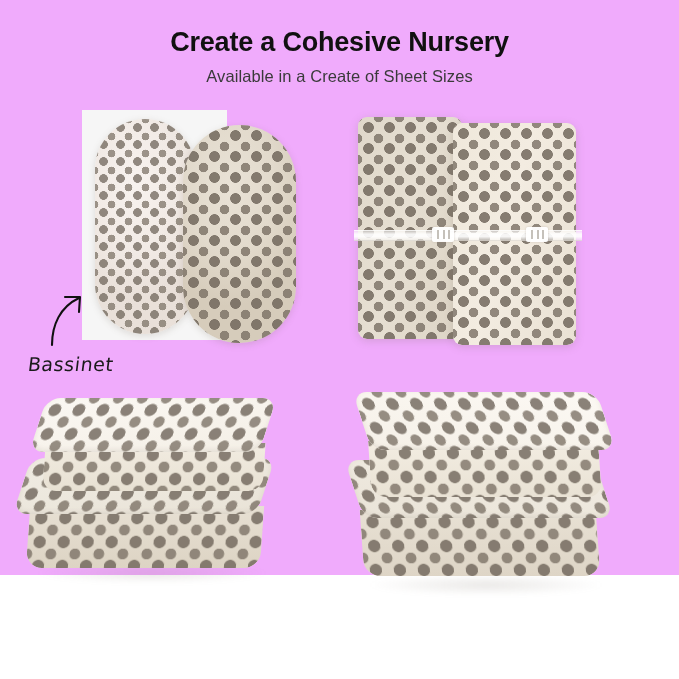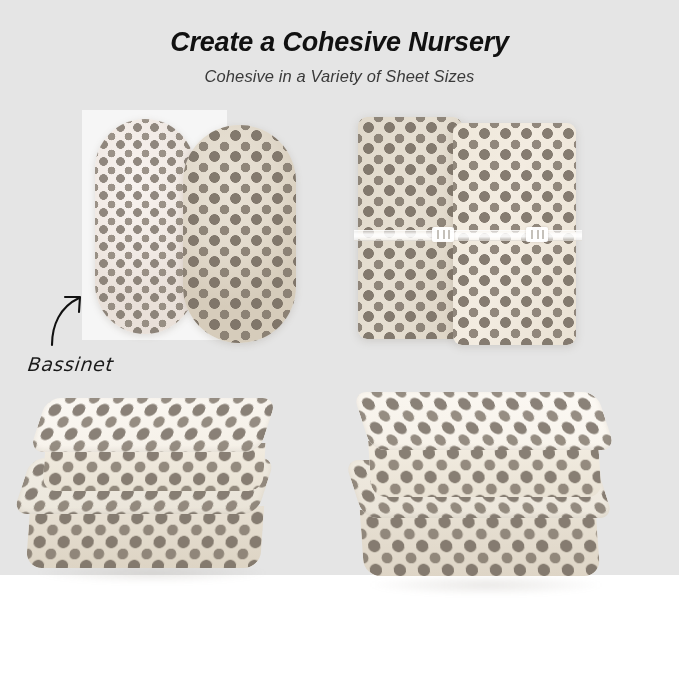--- a/index.html
+++ b/index.html
@@ -3,21 +3,21 @@
 <meta charset="utf-8">
 <style>
   html,body{margin:0;padding:0;}
   body{
     width:679px;height:679px;
     background:#ffffff;
     font-family:"Liberation Sans", sans-serif;
     overflow:hidden;
     position:relative;
   }
-  .page{position:relative;width:679px;height:575px;background:#e5e5e5;font-style:italic;}
+  .page{position:relative;width:679px;height:575px;background:#f0abfc;}
 
   
   .header{position:absolute;left:0;top:0;width:679px;text-align:center;}
   .title{
     margin:0;padding-top:27px;
     font-size:27px;font-weight:700;letter-spacing:-0.2px;
     color:#111111;line-height:1.15;
   }
   .subtitle{
     margin:0;padding-top:9px;
@@ -209,21 +209,21 @@
   .lbl-bassinet{left:28px;top:248px;}
   .arr-bassinet{left:48px;top:186px;}
 </style>
 </head>
 <body>
 
 <div class="page">
 
   <div class="header">
     <h1 class="title">Create a Cohesive Nursery</h1>
-    <p class="subtitle">Cohesive in a Variety of Sheet Sizes</p>
+    <p class="subtitle">Available in a Create of Sheet Sizes</p>
   </div>
 
   <div class="grid">
 
     <div class="cell cell-bassinet">
       <div class="stage">
         <div class="bassinet-backdrop"></div>
 
         <div class="oval oval-left">
           <div class="print fine"></div>

